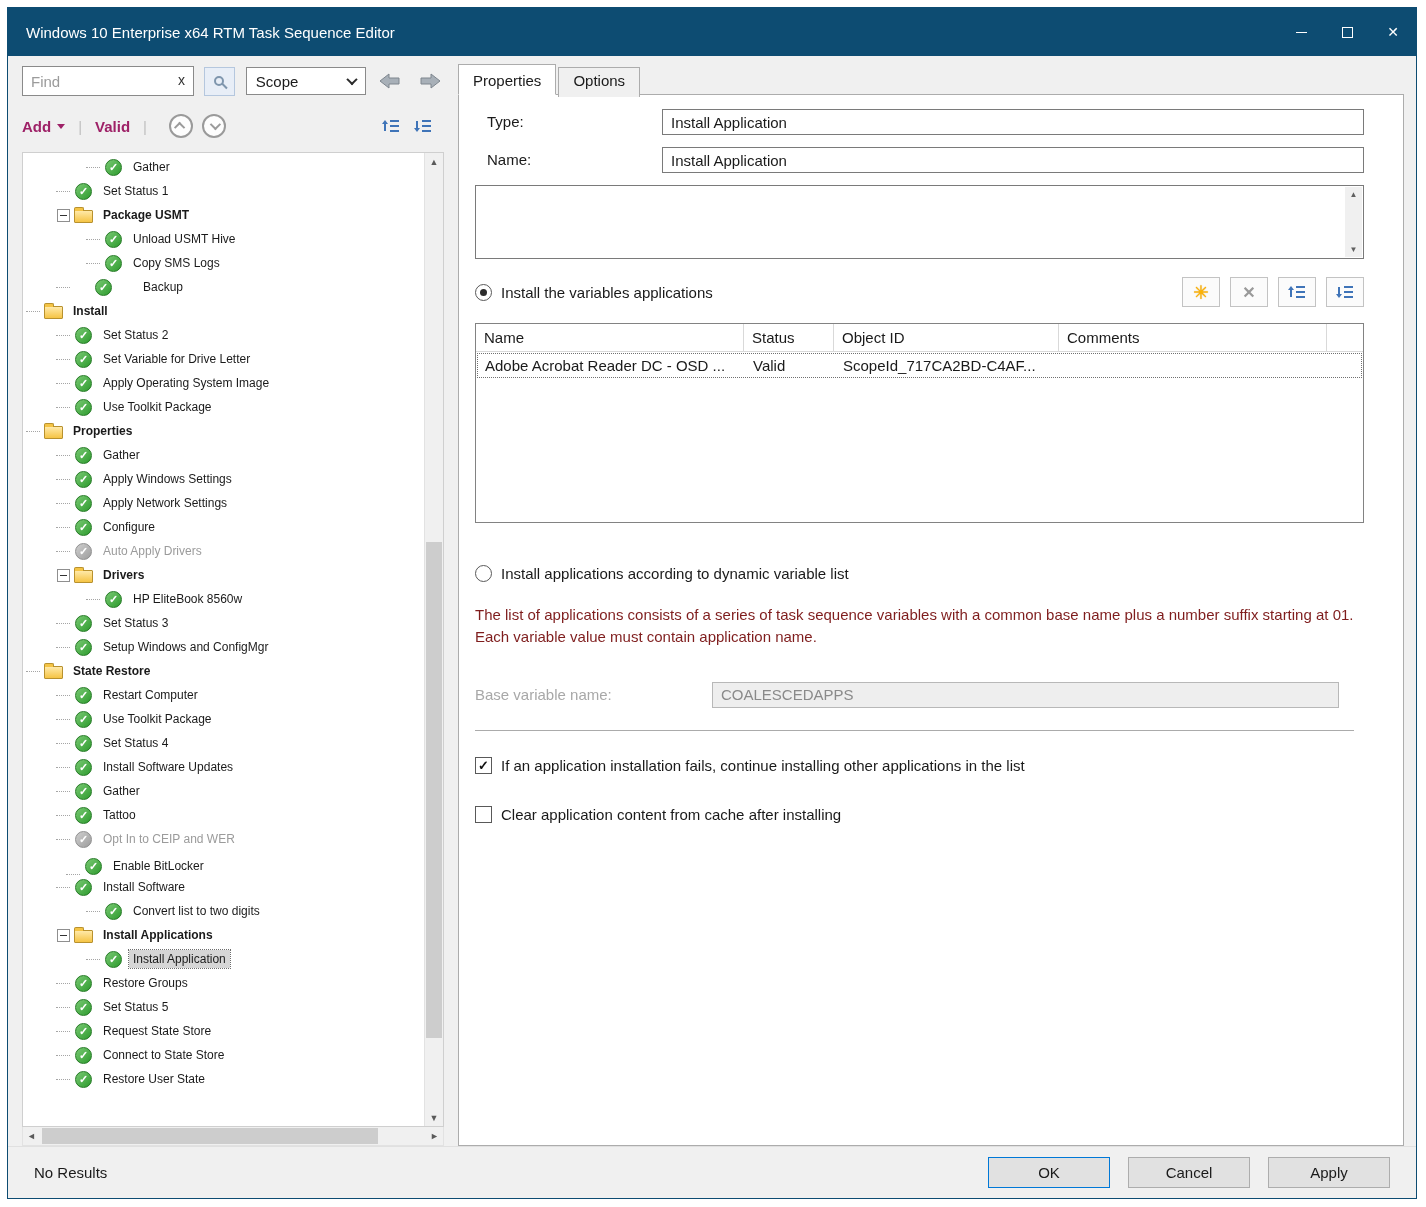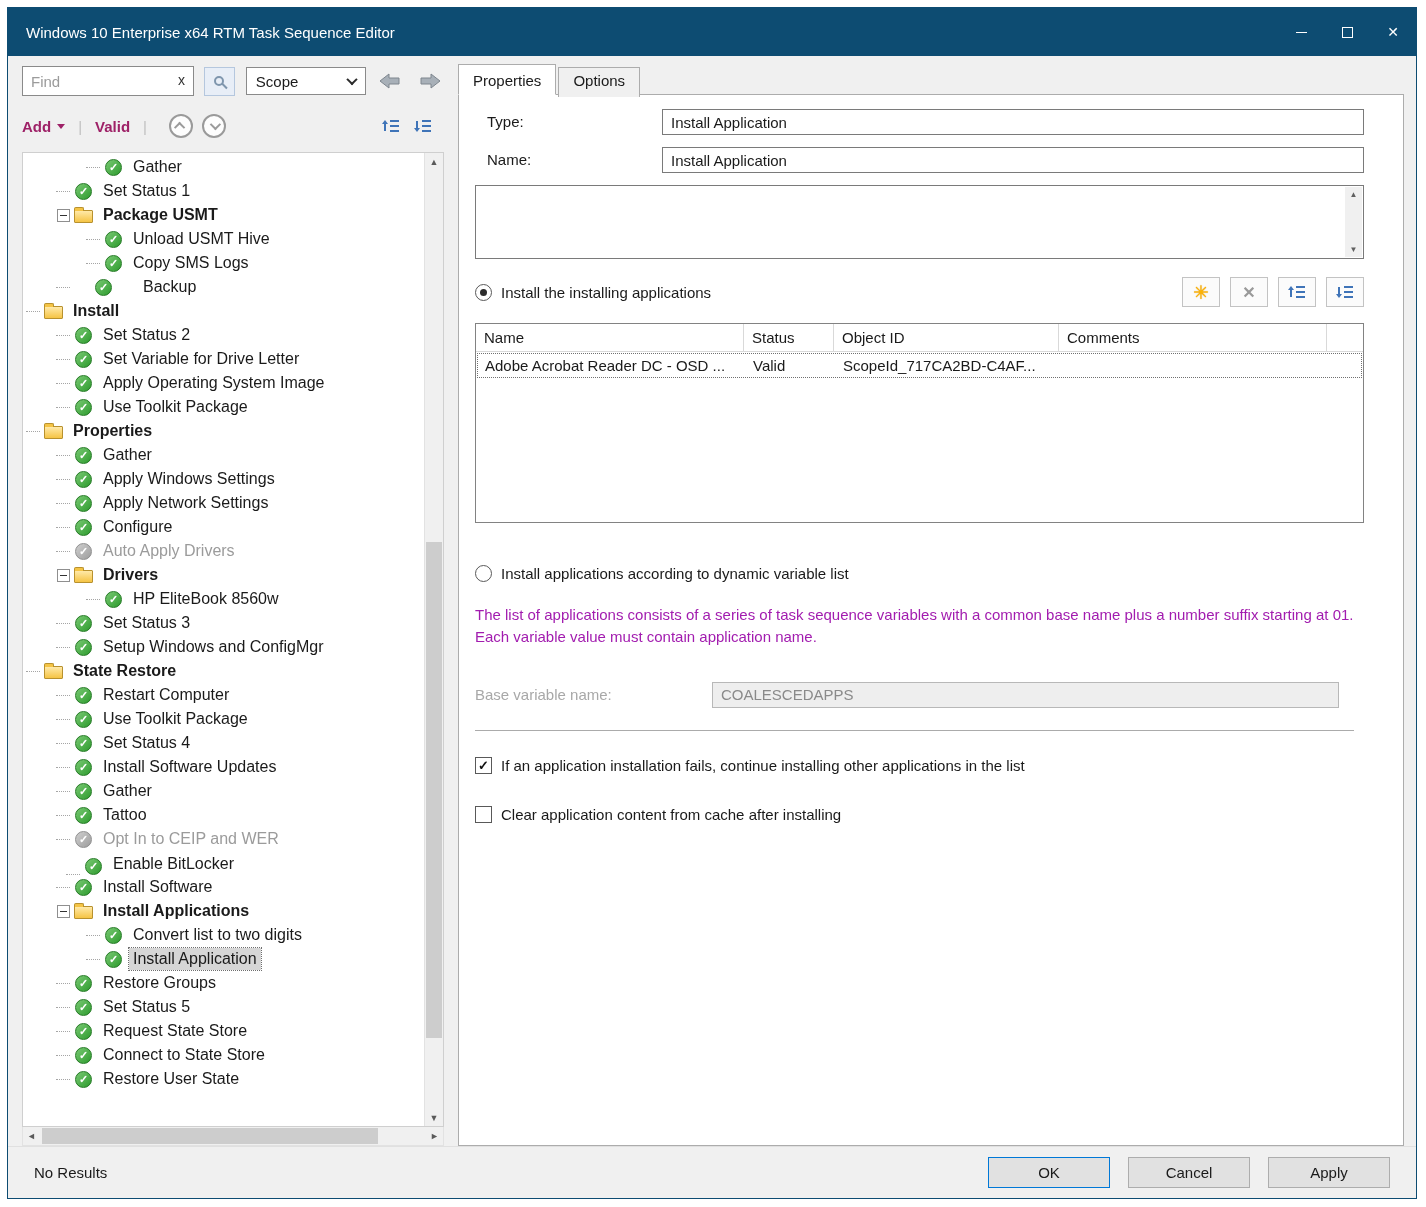--- a/index.html
+++ b/index.html
@@ -48,21 +48,21 @@
   .conn { width:20px; flex:none; display:flex; align-items:center; justify-content:center; }
   .stub { width:14px; border-top:1px dotted #a5a5a5; display:block; }
   .expander { width:13px; height:13px; border:1px solid #8f8f8f; background:#fff; display:flex; align-items:center; justify-content:center; }
   .expander::after { content:""; width:7px; height:1px; background:#333; display:block; }
   .ticon { width:19px; flex:none; margin:0 6px 0 1px; display:flex; align-items:center; justify-content:center; }
   .icon-check, .icon-check-disabled { width:17px; height:17px; border-radius:50%; background:linear-gradient(135deg,#79c973,var(--check-green,#2e9b2e)); border:1px solid #257a25; color:#fff; font-size:11px; font-weight:700; display:flex; align-items:center; justify-content:center; }
   .icon-check::after, .icon-check-disabled::after { content:"✓"; }
   .icon-check-disabled { background:linear-gradient(135deg,#cfcfcf,#9d9d9d); border-color:#8f8f8f; }
   .icon-folder { width:19px; height:13px; background:linear-gradient(#ffe9a8,var(--folder-yellow,#f5c445)); border:1px solid #b8912e; border-radius:1px; position:relative; margin-top:3px; }
   .icon-folder::before { content:""; position:absolute; left:-1px; top:-4px; width:8px; height:3px; background:var(--folder-yellow,#f5c445); border:1px solid #b8912e; border-bottom:none; border-radius:2px 2px 0 0; }
-  .tlabel { font-size:16px; padding:2px 4px; }
+  .tlabel { font-size:12px; padding:2px 4px; }
   .tlabel.bold { font-weight:700; }
   .tlabel.disabled { color:#9b9b9b; }
   .tlabel.selected { background:#d6d6d6; outline:1px dotted #6e6e6e; }
 
   .vsb { width:19px; flex:none; background:#f0f0f0; border-left:1px solid #e2e2e2; position:relative; }
   .vsb .arr { position:absolute; left:0; right:0; height:17px; display:flex; align-items:center; justify-content:center; font-size:9px; color:#5a5a5a; }
   .vsb .arr.up { top:0; } .vsb .arr.dn { bottom:0; }
   .vsb .thumb { position:absolute; left:1px; right:1px; top:40%; height:51%; background:#cdcdcd; }
   .hsb { height:19px; flex:none; margin-right:2px; background:#f0f0f0; border:1px solid #e2e2e2; border-top:none; position:relative; }
   .hsb .arr { position:absolute; top:0; bottom:0; width:17px; display:flex; align-items:center; justify-content:center; font-size:9px; color:#5a5a5a; }
@@ -93,21 +93,21 @@
 
   .app-table { margin-top:16px; height:200px; border:1px solid #828282; background:#fff; display:flex; flex-direction:column; }
   .thead { display:flex; height:28px; border-bottom:1px solid #d9d9d9; flex:none; }
   .th { border-right:1px solid #d9d9d9; padding:5px 8px 0; font-size:15px; white-space:nowrap; overflow:hidden; }
   .th.fill { flex:1; border-right:none; }
   .tbody { flex:1; padding:1px; }
   .trow { display:flex; height:25px; align-items:center; }
   .trow.selected { outline:1px dotted #707070; outline-offset:-1px; }
   .td { padding:0 8px; font-size:15px; white-space:nowrap; overflow:hidden; }
 
-  .help { color:#a21caf; font-size:15px; margin-top:22px; line-height:1.45; }
+  .help { color:#7f1d1d; font-size:15px; margin-top:22px; line-height:1.45; }
   .base-row { display:flex; align-items:center; margin-top:34px; }
   .base-label { width:237px; flex:none; color:#a8a8a8; font-size:15px; }
   .base-input { flex:1; height:26px; background:#eeeeee; border:1px solid #b8b8b8; color:#8a8a8a; font-size:15px; padding:0 8px; margin-right:25px; font-family:inherit; }
   .divider { border-top:1px solid #ababab; margin-top:22px; margin-right:10px; }
   .check-row { display:flex; align-items:center; margin-top:26px; }
   .checkbox { width:17px; height:17px; border:1px solid #595959; background:#fff; flex:none; display:flex; align-items:center; justify-content:center; font-size:13px; font-weight:700; color:#111; }
   .checkbox.checked::after { content:"✓"; }
 
   
   .bottombar { height:52px; flex:none; display:flex; align-items:center; border-top:1px solid #e0e0e0; background:#f0f0f0; }
@@ -475,37 +475,37 @@
             </div>
             <div class="tree-row" style="padding-left: 30px;">
               <span class="conn">
                 <span class="stub"></span>
               </span>
               <span class="ticon">
                 <span class="icon-check"></span>
               </span>
               <span class="tlabel">Install Software</span>
             </div>
+            <div class="tree-row" style="padding-left: 60px;">
+              <span class="conn">
+                <span class="stub"></span>
+              </span>
+              <span class="ticon">
+                <span class="icon-check"></span>
+              </span>
+              <span class="tlabel">Convert list to two digits</span>
+            </div>
             <div class="tree-row" style="padding-left: 30px;">
               <span class="conn">
                 <span class="expander"></span>
               </span>
               <span class="ticon">
                 <span class="icon-folder"></span>
               </span>
               <span class="tlabel bold">Install Applications</span>
-            </div>
-            <div class="tree-row" style="padding-left: 60px;">
-              <span class="conn">
-                <span class="stub"></span>
-              </span>
-              <span class="ticon">
-                <span class="icon-check"></span>
-              </span>
-              <span class="tlabel">Convert list to two digits</span>
             </div>
             <div class="tree-row" style="padding-left: 60px;">
               <span class="conn">
                 <span class="stub"></span>
               </span>
               <span class="ticon">
                 <span class="icon-check"></span>
               </span>
               <span class="tlabel selected">Install Application</span>
             </div>
@@ -589,21 +589,21 @@
           <div class="desc-box">
             <div class="desc-sb">
               <span>▲</span>
               <span>▼</span>
             </div>
           </div>
         </div>
 
         <div class="radio-row">
           <span class="radio checked"></span>
-          <span class="rlabel">Install the installing applications</span>
+          <span class="rlabel">Install the variables applications</span>
           <div class="iconbtns">
             <div class="ibtn">
                 <span class="star-glyph">✳</span>
               </div>
             <div class="ibtn">
                 <span class="x-glyph">✕</span>
               </div>
             <div class="ibtn">
               <svg width="20" height="16" viewBox="0 0 20 16">
                   <g stroke="#3f74b8" stroke-width="2" fill="none">

